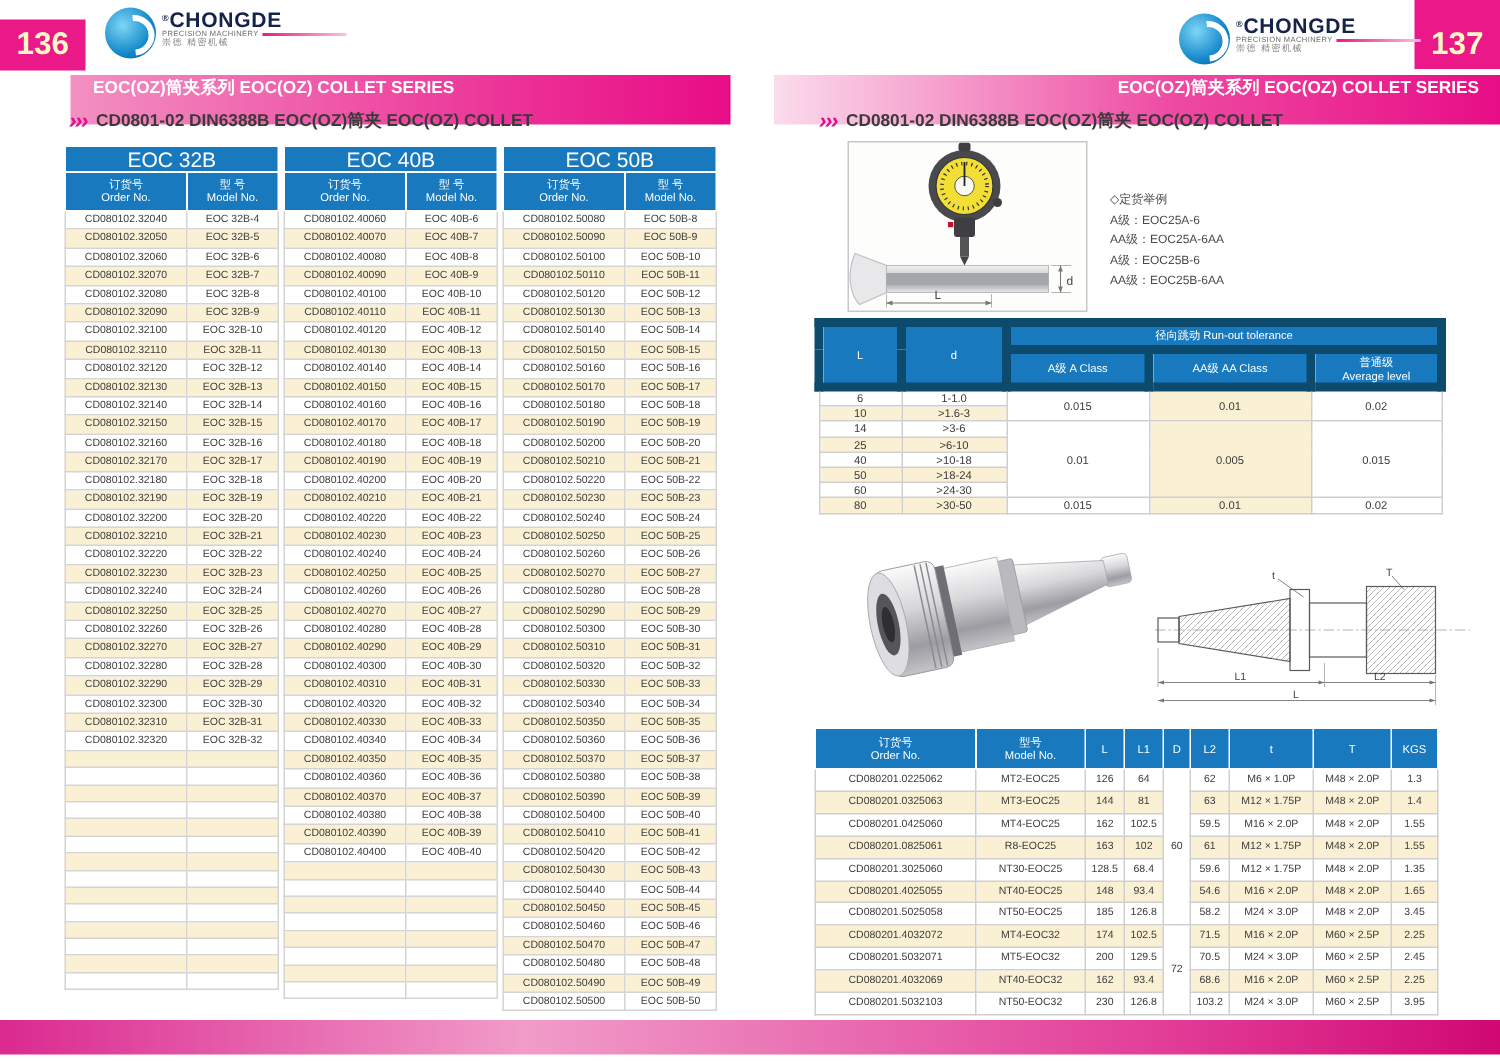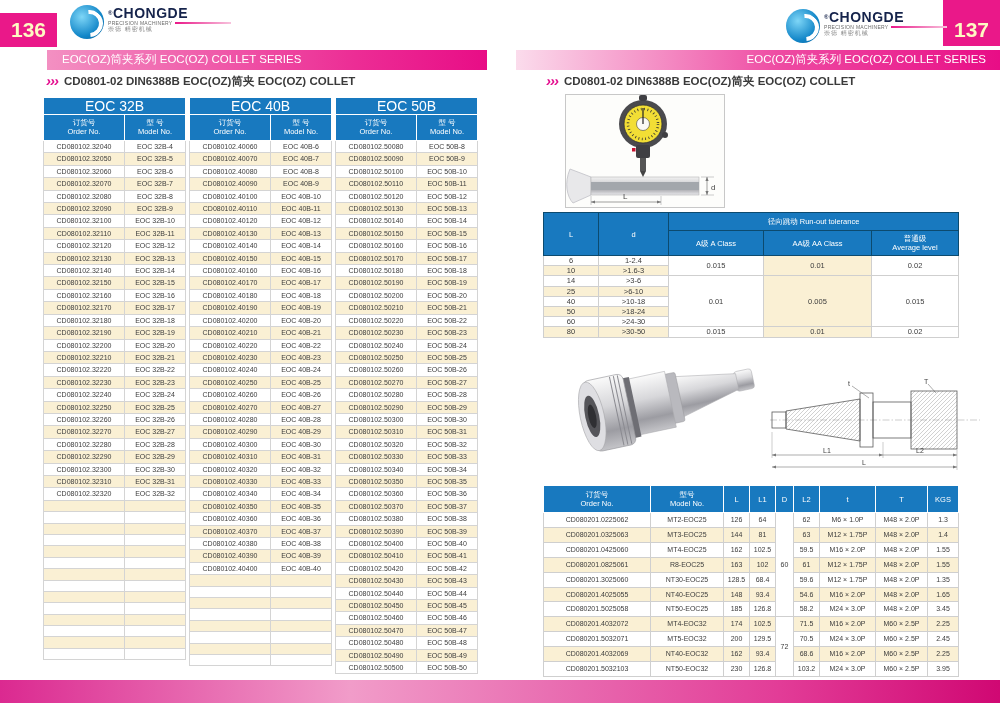--- a/index.html
+++ b/index.html
@@ -21,21 +21,21 @@
 .globe::after{content:"";position:absolute;left:6px;top:5px;width:19px;height:19px;border-radius:50%;
   border:4px solid #fff;border-left-color:transparent;border-bottom-color:transparent;transform:rotate(40deg)}
 .logo-txt{margin-left:4px;padding-top:2px}
 .logo-name{font-size:14px;font-weight:bold;color:#15234B;letter-spacing:.5px;line-height:13px}
 .logo-reg{font-size:6px;vertical-align:top;color:#15234B}
 .logo-sub{font-size:5px;color:#6A6A6A;letter-spacing:.3px;display:flex;align-items:center;gap:2px;line-height:6px}
 .logo-sub .line{display:inline-block;width:56px;height:2px;background:linear-gradient(90deg,#EA1889,#F8C3DD)}
 .logo-cn{font-size:6px;color:#888;letter-spacing:1px;line-height:7px}
 
 
-.banner{position:absolute;top:50px;height:20px;line-height:19px;color:#fff;font-weight:normal;font-size:11.5px;white-space:nowrap}
+.banner{position:absolute;top:50px;height:33px;line-height:19px;color:#fff;font-weight:bold;font-size:11.5px;white-space:nowrap}
 .banner.bl{left:47px;width:440px;background:linear-gradient(90deg,#F390C2,#EC2D95 70%,#E80D86);padding-left:15px}
 .banner.br{left:516px;width:484px;background:linear-gradient(90deg,#FBDCEC,#EE4AA2 55%,#E80D86);text-align:right;padding-right:14px}
 
 
 .sec{position:absolute;font-size:11.5px;font-weight:bold;color:#3A3A3A;white-space:nowrap}
 .sec .chev{color:#E30B8D;font-size:15px;font-weight:bold;font-style:italic;letter-spacing:-1px;margin-right:6px;vertical-align:-1px}
 
 
 table{border-collapse:collapse;table-layout:fixed;background:#fff}
 th,td{overflow:hidden;white-space:nowrap}
@@ -43,21 +43,21 @@
 
 .collet{position:absolute;top:97px;width:142px;font-size:7px;border:1px solid #9A9A9A}
 .collet th{background:#1879BF;color:#fff;border:1px solid #fff}
 .collet .ghead th{height:13px;font-size:14px;font-weight:normal}
 .collet .chead th{height:26px;font-weight:normal;font-size:7.5px;line-height:8.5px}
 .collet td{height:11.4px;line-height:11.4px;border:1px solid #D4D4D4;text-align:center;color:#3C3C3C}
 .collet tr.alt td{background:#FAF0D4}
 
 
 .runout{position:absolute;left:543px;top:212px;width:415px;font-size:7.5px;border:1px solid #9A9A9A}
-.runout th{background:#1879BF;color:#fff;border:1px solid #0c4a6e;font-weight:normal;font-size:7.5px}
+.runout th{background:#1879BF;color:#fff;border:6px solid #0c4a6e;font-weight:normal;font-size:7.5px}
 .runout .r1 th{height:18px}
 .runout .r2 th{height:25px;line-height:9px}
 .runout td{height:9.2px;line-height:9.2px;border:1px solid #CFCFCF;text-align:center;color:#3C3C3C}
 .runout td.alt{background:#FAF0D4}
 .runout td.tol-aa{background:#FAF0D4}
 
 
 .chuck{position:absolute;left:543px;top:485px;width:415px;font-size:7px;border:1px solid #9A9A9A}
 .chuck th{background:#1879BF;color:#fff;border:1px solid #fff;font-weight:normal;font-size:7.5px;height:27px;line-height:9px}
 .chuck td{height:13.9px;line-height:13.9px;border:1px solid #CFCFCF;text-align:center;color:#3C3C3C}
@@ -719,20 +719,27 @@
       <text x="145" y="95" font-size="8" fill="#444">d</text>
       <line x1="25" y1="101" x2="25" y2="110" stroke="#999" stroke-width="0.5"></line>
       <line x1="95" y1="101" x2="95" y2="110" stroke="#999" stroke-width="0.5"></line>
       <line x1="25" y1="107" x2="95" y2="107" stroke="#777" stroke-width="0.7"></line>
       <polygon points="25,107 29,105.4 29,108.6" fill="#777"></polygon>
       <polygon points="95,107 91,105.4 91,108.6" fill="#777"></polygon>
       <text x="57" y="104" font-size="8" fill="#444">L</text>
     </svg>
   </div>
 
+  <div class="oe zh">
+    <div>◇定货举例</div>
+    <div>A级：EOC25A-6</div>
+    <div>AA级：EOC25A-6AA</div>
+    <div>A级：EOC25B-6</div>
+    <div>AA级：EOC25B-6AA</div>
+  </div>
 
   <table class="runout">
     <colgroup>
         <col style="width:55px">
         <col style="width:70px">
         <col style="width:95px">
         <col style="width:108px">
         <col style="width:87px">
       </colgroup>
     <thead>
@@ -743,21 +750,21 @@
       </tr>
       <tr class="r2">
         <th>A级  A Class</th>
         <th>AA级  AA Class</th>
         <th><span>普通级</span><br><span>Average level</span></th>
       </tr>
     </thead>
     <tbody>
         <tr>
           <td>6</td>
-          <td>1-2.4</td>
+          <td>1-1.0</td>
           <td class="tol" rowspan="2">0.015</td>
           <td class="tol tol-aa" rowspan="2">0.01</td>
           <td class="tol" rowspan="2">0.02</td>
         </tr>
         <tr>
           <td class="alt">10</td>
           <td class="alt">&gt;1.6-3</td>
         </tr>
         <tr>
           <td>14</td>

